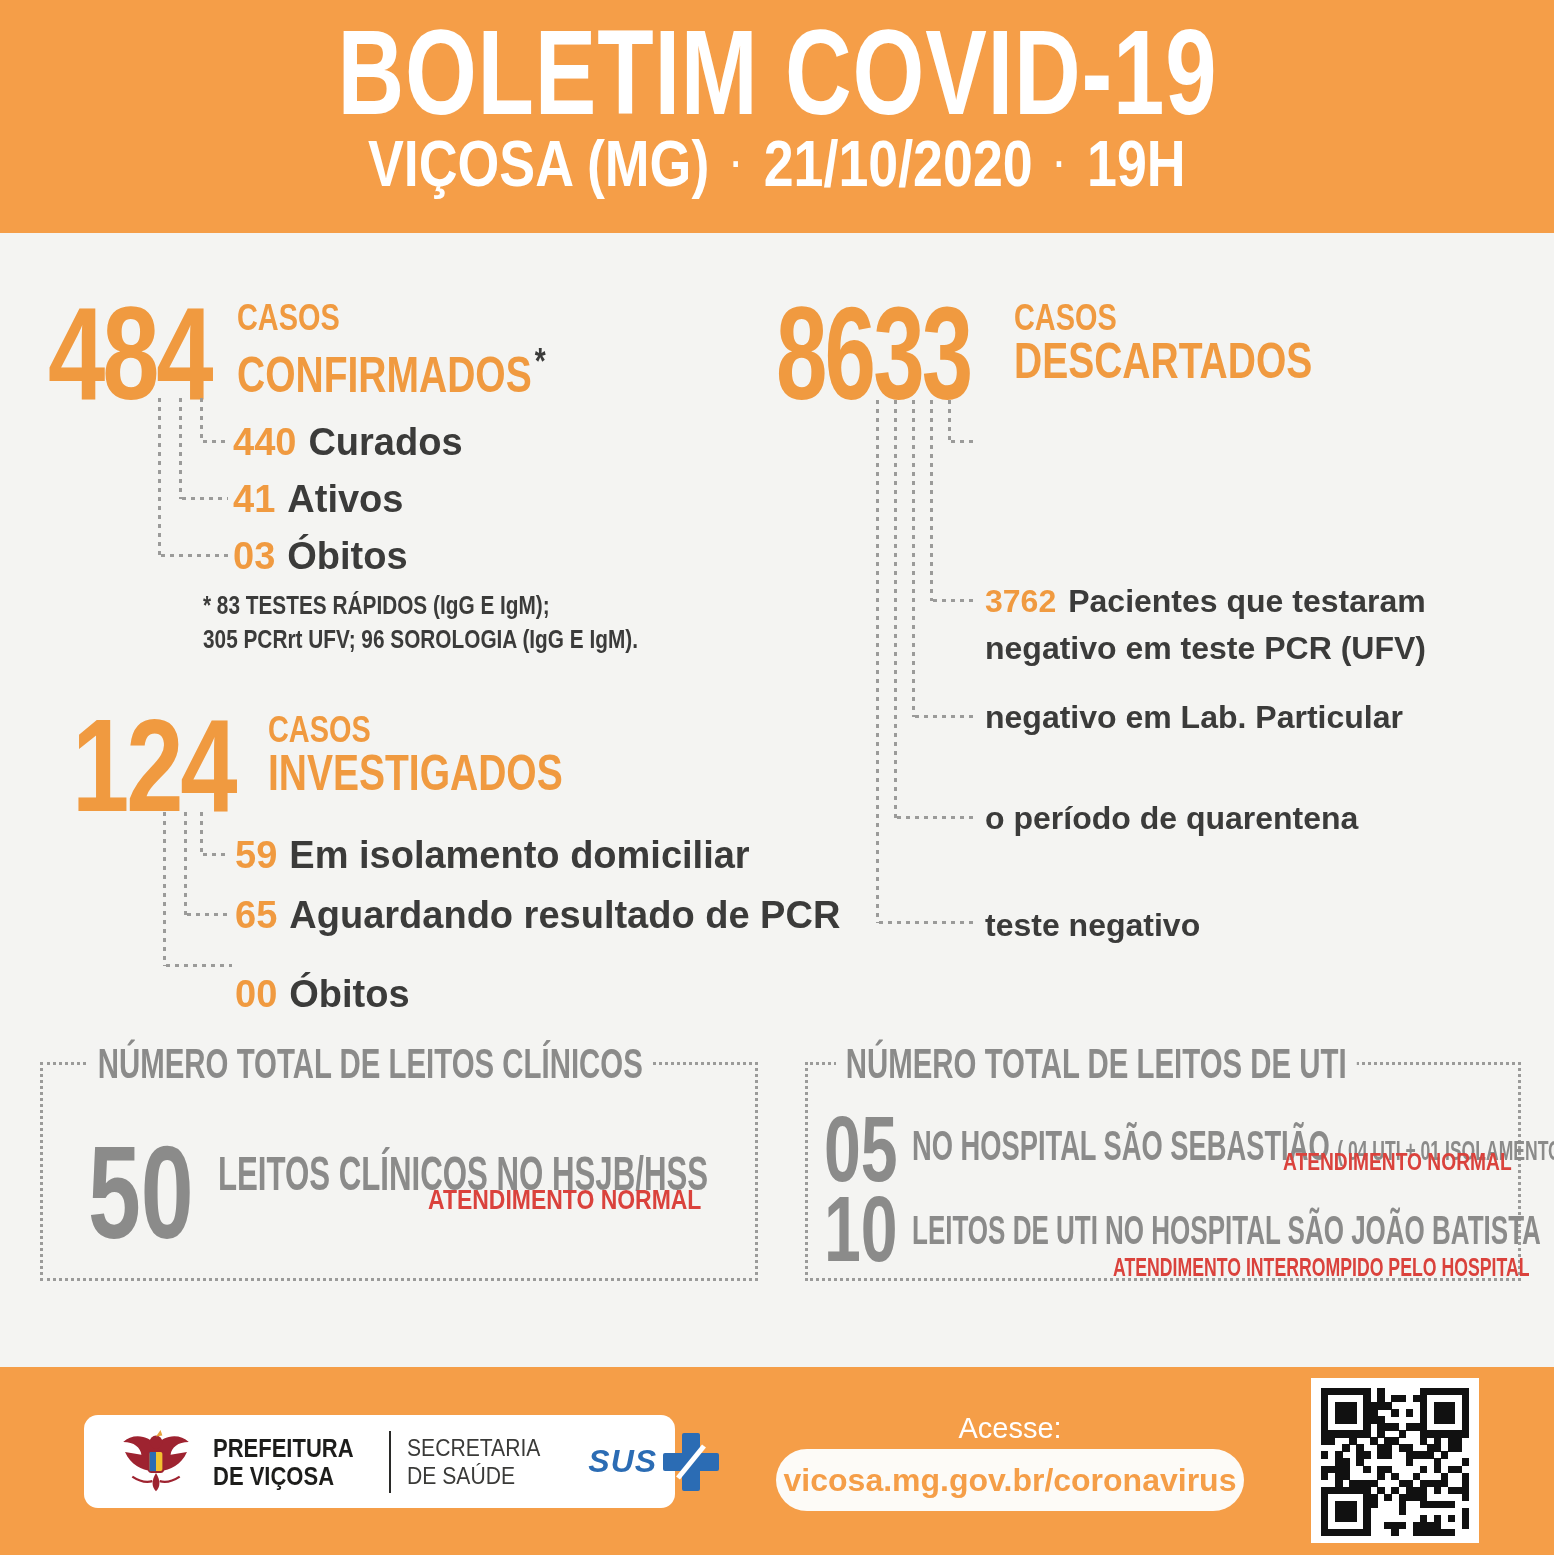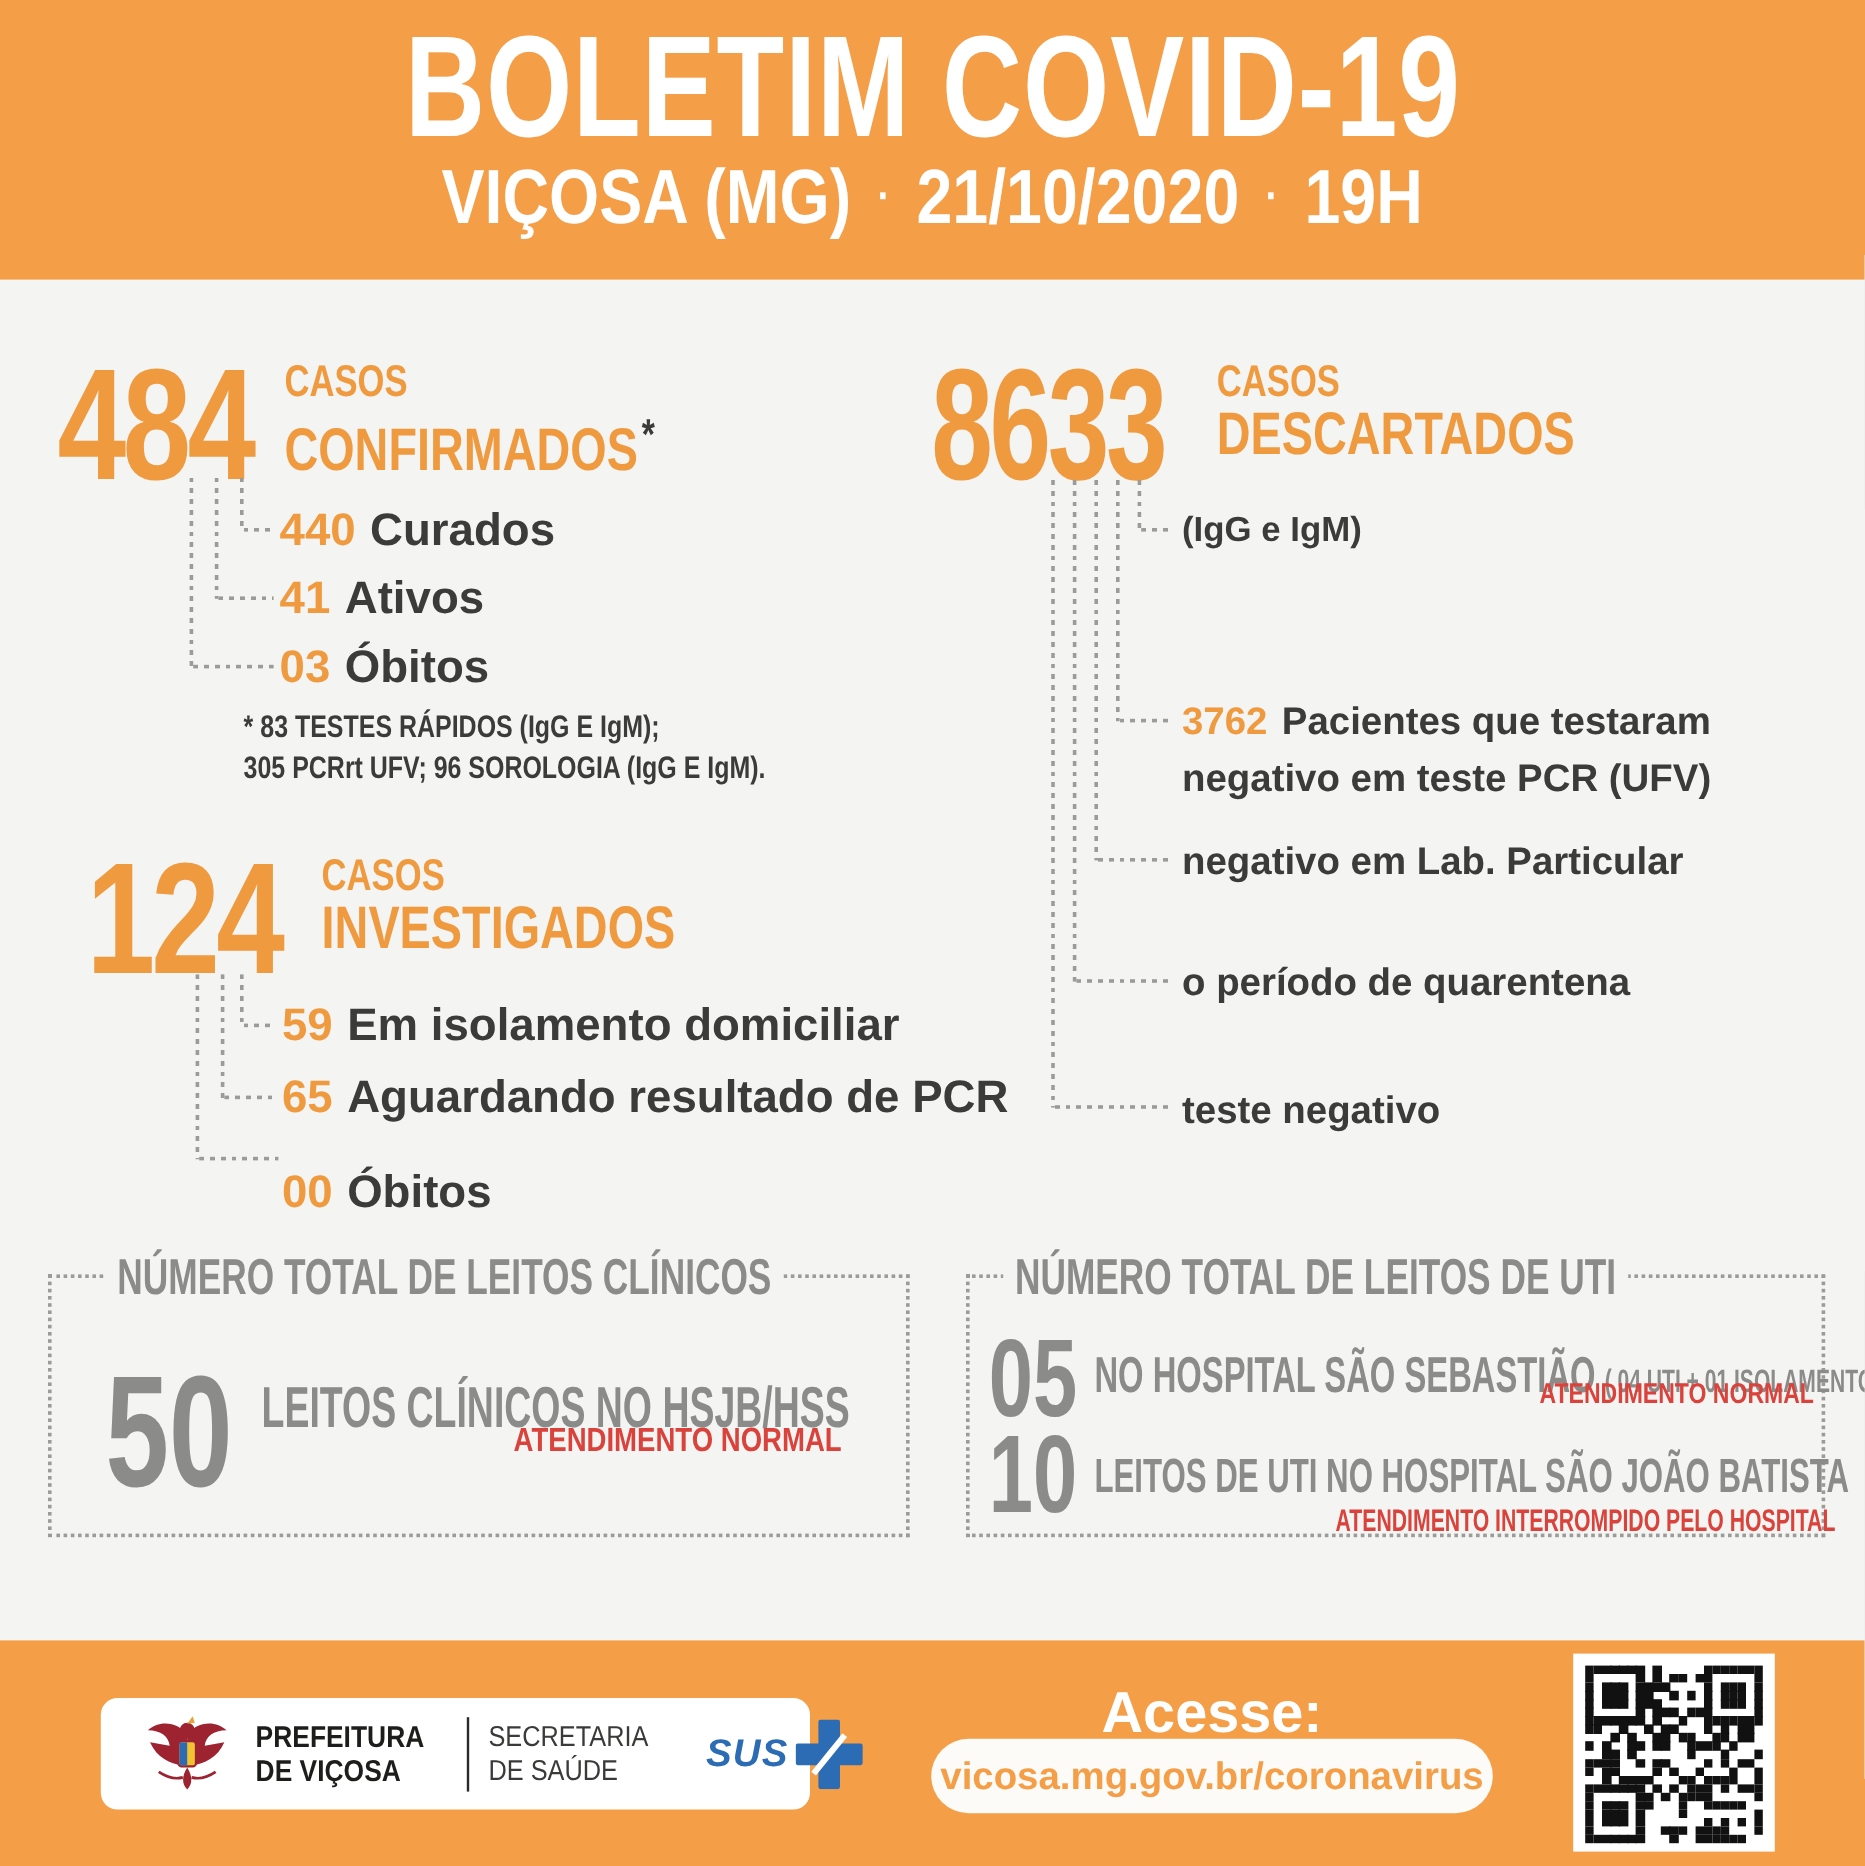--- a/index.html
+++ b/index.html
@@ -50,21 +50,21 @@
   
   .footer{position:absolute;left:0;top:1367px;width:1554px;height:188px;background:#F59E48}
   .logocard{position:absolute;left:84px;top:48px;width:591px;height:93px;background:#fff;
             border-radius:14px;display:flex;align-items:center;padding:0 31px;box-sizing:border-box;gap:16px}
   .orgname{font-weight:bold;font-size:25px;line-height:28px;color:#1D1D1B;transform:scaleX(.88);transform-origin:left center;white-space:nowrap}
   .lcdivider{width:2px;height:62px;background:#2a2a28;flex:none}
   .deptname{font-size:24px;line-height:28px;color:#3A3A38;transform:scaleX(.88);transform-origin:left center;white-space:nowrap}
   .susgroup{display:flex;align-items:center;gap:6px;margin-left:14px}
   .susword{font-weight:bold;font-style:italic;font-size:32px;color:#2B6CB4;letter-spacing:1px}
   .access{position:absolute;left:776px;top:41px;width:468px;text-align:center;color:#fff;
-          font-weight:bold;font-size:48px;line-height:40px}
+          font-weight:normal;font-size:29px;line-height:40px}
   .urlpill{position:absolute;left:776px;top:82px;width:468px;height:62px;background:#FDFBF7;
            border-radius:32px;color:#F59E48;font-weight:bold;font-size:32px;line-height:62px;text-align:center}
   .qr{position:absolute;left:1311px;top:11px;width:168px;height:165px;background:#fff}
 </style>
 </head>
 <body>
 
 <div class="page">
 
   <header class="header">
@@ -139,21 +139,20 @@
     <div class="vline" style="left:912px;top:400px;height:317px"></div>
     <div class="vline" style="left:894px;top:400px;height:418px"></div>
     <div class="vline" style="left:876px;top:400px;height:523px"></div>
     <div class="hline" style="left:951px;top:440px;width:26px"></div>
     <div class="hline" style="left:933px;top:599px;width:44px"></div>
     <div class="hline" style="left:915px;top:715px;width:62px"></div>
     <div class="hline" style="left:897px;top:816px;width:80px"></div>
     <div class="hline" style="left:879px;top:921px;width:98px"></div>
 
     <div class="ritem" style="left:985px;top:419px">
-      <div class="note">(IgG e IgM)</div>
     </div>
     <div class="ritem" style="left:985px;top:578px">
       <div><span class="num">3762</span><span>Pacientes que testaram</span></div>
       <div>negativo em teste PCR (UFV)</div>
     </div>
     <div class="ritem" style="left:985px;top:694px">
       <div>negativo em Lab. Particular</div>
     </div>
     <div class="ritem" style="left:985px;top:795px">
       <div>o período de quarentena</div>

